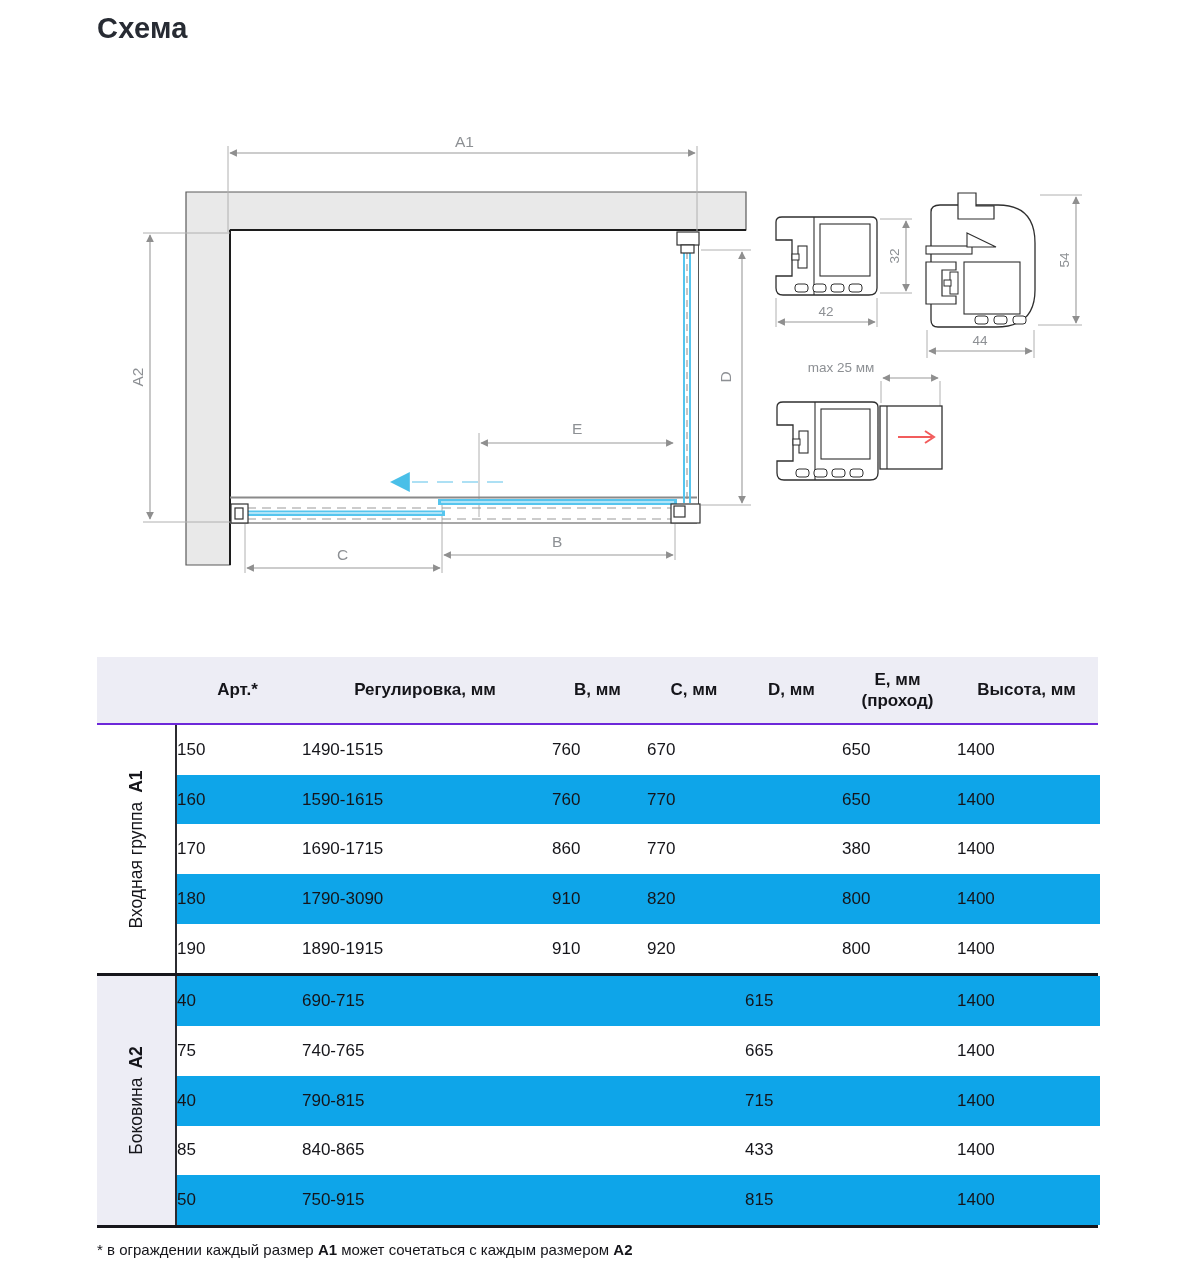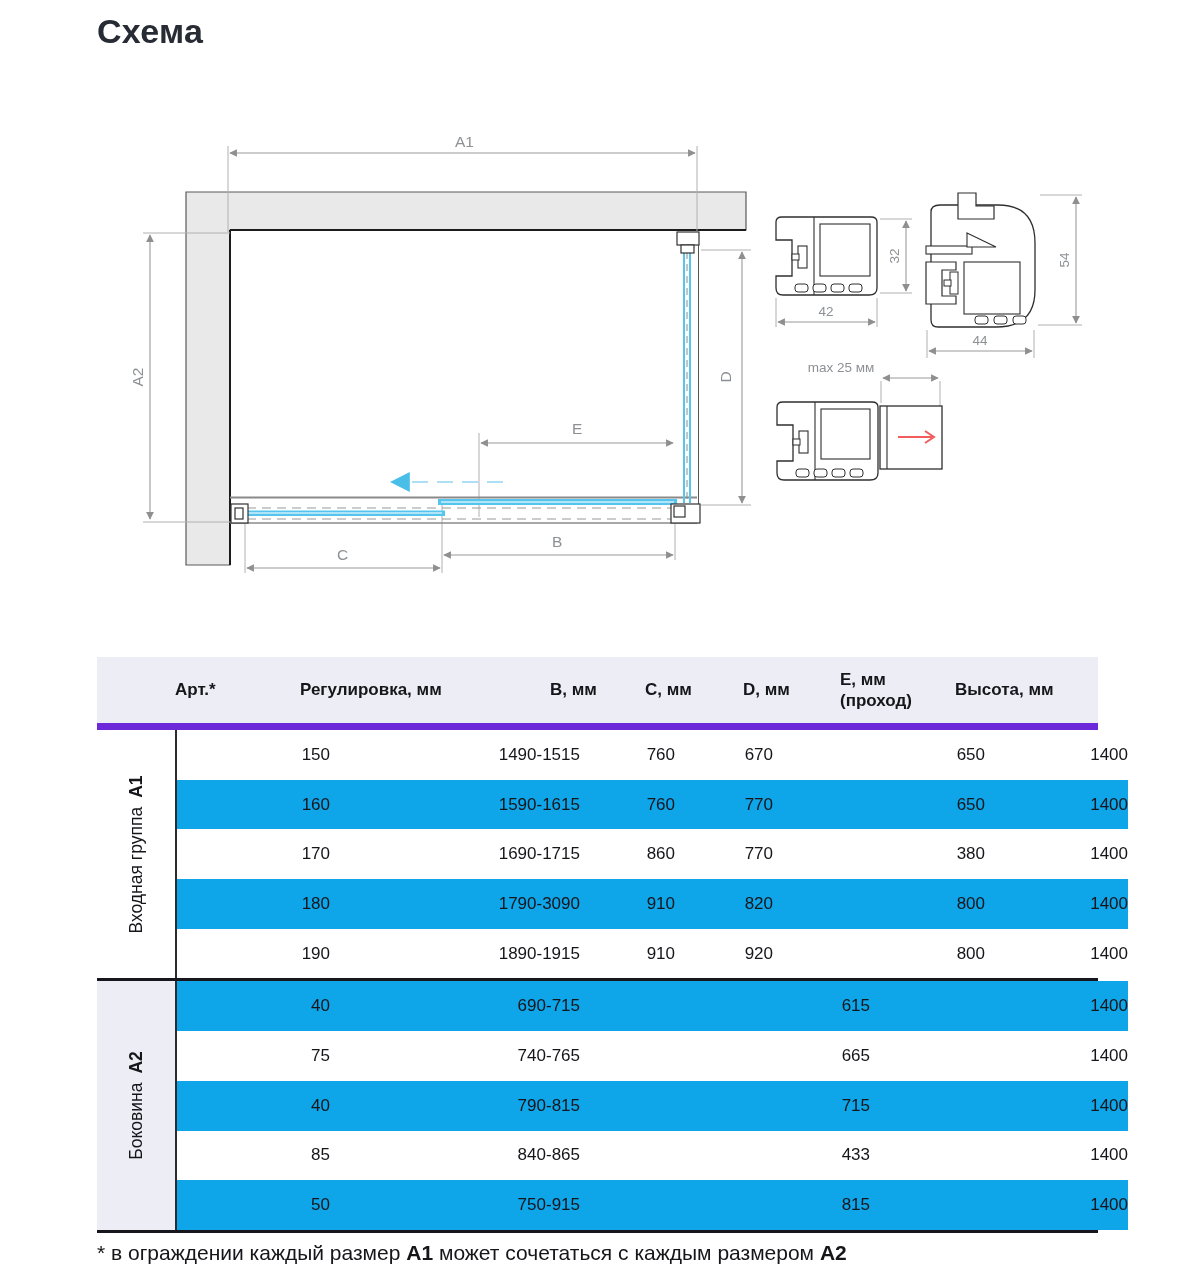--- a/index.html
+++ b/index.html
@@ -1,36 +1,36 @@
 <!DOCTYPE html>
 <html><head>
 <meta charset="utf-8">
 <style>
   html,body{margin:0;padding:0;background:#fff;}
   .page{position:relative;width:1187px;height:1278px;background:#fff;overflow:hidden;
         font-family:"Liberation Sans","DejaVu Sans",sans-serif;color:#15151a;}
-  .title{position:absolute;left:97px;top:12px;font-size:34px;font-weight:bold;color:#272b33;letter-spacing:.3px;}
+  .title{position:absolute;left:97px;top:12px;font-size:29px;font-weight:bold;color:#272b33;letter-spacing:.3px;}
   .diagram{position:absolute;left:0;top:0;}
 
   
   .spec-table{position:absolute;left:97px;top:657px;width:1001px;border-bottom:3px solid #16161c;font-size:17px;}
   .thead{display:grid;grid-template-columns:78px 125px 250px 95px 98px 97px 115px 143px;
-         height:66px;background:#ededf5;border-bottom:7px solid #6d28d9;
-         align-items:center;text-align:left;font-weight:bold;line-height:1.25;}
+         height:66px;background:#ededf5;border-bottom:2px solid #6d28d9;
+         align-items:center;text-align:center;font-weight:bold;line-height:1.25;}
   .tgroup{display:flex;}
   .tgroup.sep{border-top:3px solid #16161c;}
   .tlabel{width:78px;display:flex;align-items:center;justify-content:center;border-right:2px solid #2b2b30;}
   .tlabel.g2{background:#ededf5;}
   .vtext{transform:rotate(-90deg);white-space:nowrap;font-size:17.5px;color:#15151a;}
   .vtext b{margin-left:9px;}
   .trows{flex:1;}
   .trow{display:grid;grid-template-columns:125px 250px 95px 98px 97px 115px 143px;
-        height:49.7px;align-items:center;text-align:right;padding-left:28px;}
+        height:49.7px;align-items:center;text-align:left;}
   .trow.stripe{background:#0ea5e9;}
-  .footnote{position:absolute;left:97px;top:1241px;font-size:21px;color:#15151a;}
+  .footnote{position:absolute;left:97px;top:1241px;font-size:15px;color:#15151a;}
 </style>
 </head>
 <body>
 
 <div class="page">
 
   <div class="title">Схема</div>
 
   <svg class="diagram" width="1187" height="650" viewBox="0 0 1187 650">
     <defs>

